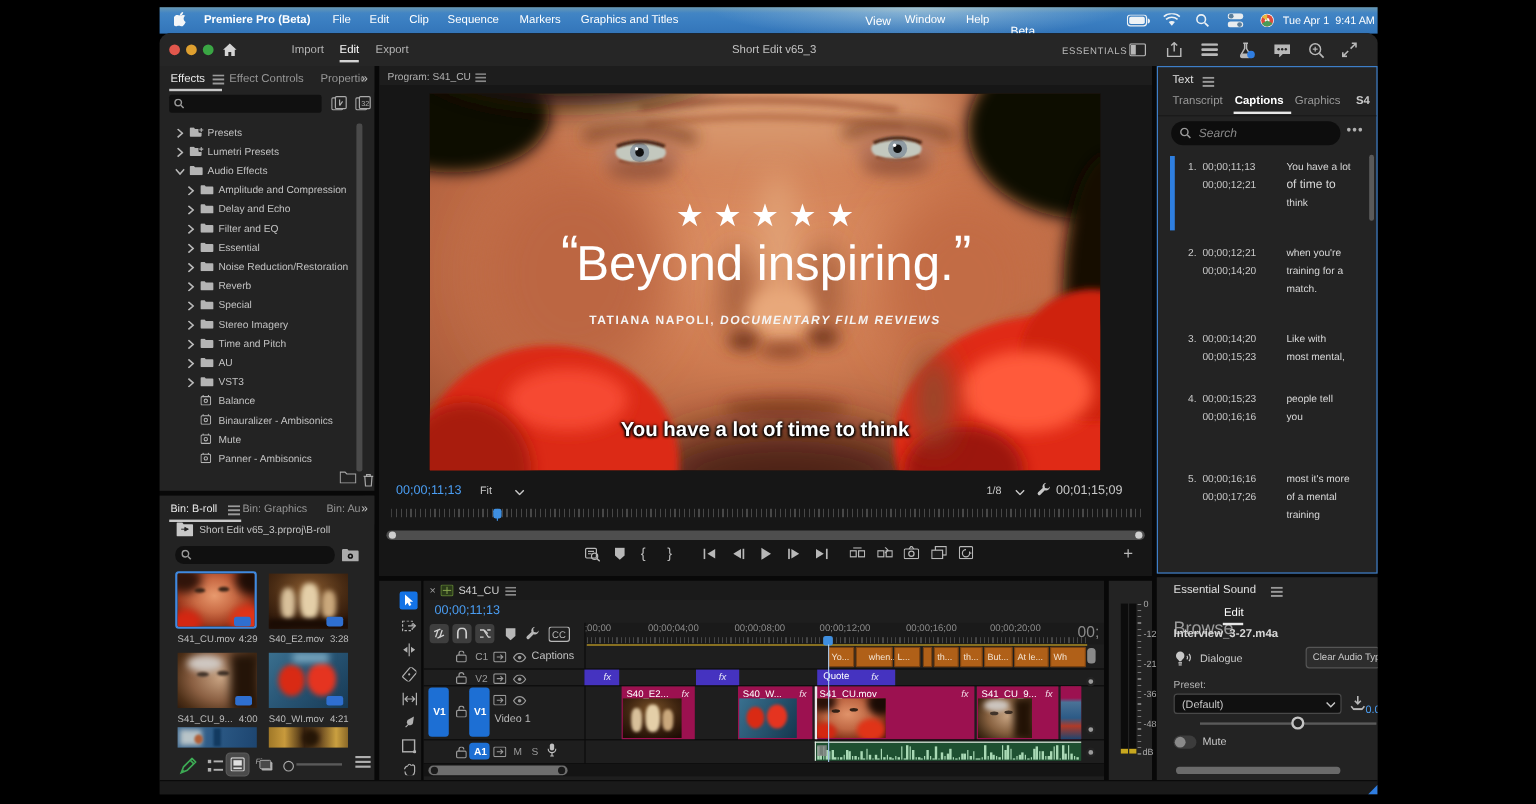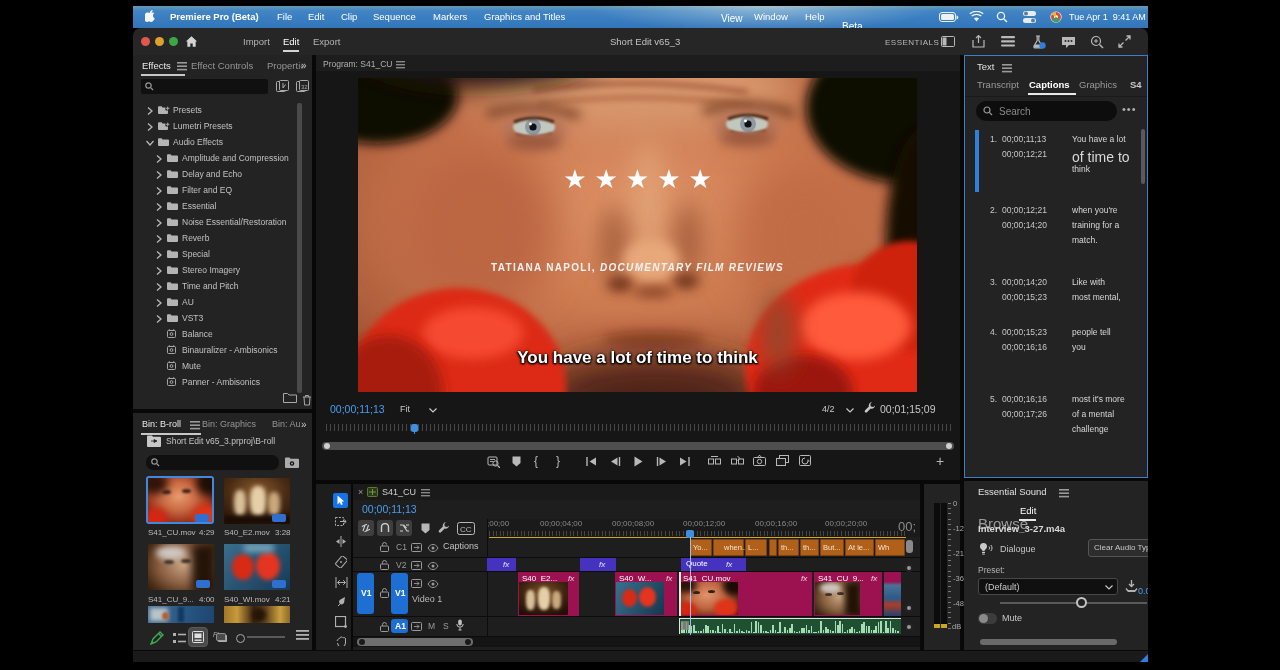--- a/index.html
+++ b/index.html
@@ -188,21 +188,21 @@
       <svg class="ab" style="left:34px;top:103.0px" width="11" height="8" viewBox="0 0 11 8">
           <path d="M0 1.3a1 1 0 011-1h2.6l.9 1.1H10a1 1 0 011 1V7a1 1 0 01-1 1H1a1 1 0 01-1-1z" fill="#b4b4b4"></path>
         </svg>
       <span class="tx" style="left:49px;top:103.0px;font-size:8.5px">Essential</span>
       <svg class="ab" style="left:23px;top:119.5px" width="6" height="8" viewBox="0 0 6 8">
           <path d="M1 0.5L5 4 1 7.5" fill="none" stroke="#b8b8b8" stroke-width="1.3"></path>
         </svg>
       <svg class="ab" style="left:34px;top:119.0px" width="11" height="8" viewBox="0 0 11 8">
           <path d="M0 1.3a1 1 0 011-1h2.6l.9 1.1H10a1 1 0 011 1V7a1 1 0 01-1 1H1a1 1 0 01-1-1z" fill="#b4b4b4"></path>
         </svg>
-      <span class="tx" style="left:49px;top:119.0px;font-size:8.5px">Noise Essential/Restoration</span>
+      <span class="tx" style="left:49px;top:119.0px;font-size:8.5px">Noise Reduction/Restoration</span>
       <svg class="ab" style="left:23px;top:135.5px" width="6" height="8" viewBox="0 0 6 8">
           <path d="M1 0.5L5 4 1 7.5" fill="none" stroke="#b8b8b8" stroke-width="1.3"></path>
         </svg>
       <svg class="ab" style="left:34px;top:135.0px" width="11" height="8" viewBox="0 0 11 8">
           <path d="M0 1.3a1 1 0 011-1h2.6l.9 1.1H10a1 1 0 011 1V7a1 1 0 01-1 1H1a1 1 0 01-1-1z" fill="#b4b4b4"></path>
         </svg>
       <span class="tx" style="left:49px;top:135.0px;font-size:8.5px">Reverb</span>
       <svg class="ab" style="left:23px;top:151.5px" width="6" height="8" viewBox="0 0 6 8">
           <path d="M1 0.5L5 4 1 7.5" fill="none" stroke="#b8b8b8" stroke-width="1.3"></path>
         </svg>
@@ -463,30 +463,31 @@
         <ellipse cx="115" cy="255" rx="50" ry="26" fill="#f64a30" filter="url(#b6)"></ellipse>
         <ellipse cx="30" cy="315" rx="55" ry="58" fill="#a81a0a" filter="url(#b6)"></ellipse>
         <ellipse cx="515" cy="290" rx="128" ry="105" fill="#e02c16" filter="url(#b3)"></ellipse>
         <ellipse cx="552" cy="218" rx="60" ry="55" fill="#cf2410" filter="url(#b3)"></ellipse>
         <ellipse cx="498" cy="248" rx="55" ry="34" fill="#ff5a3a" filter="url(#b6)"></ellipse>
         <ellipse cx="445" cy="315" rx="50" ry="38" fill="#9c1508" filter="url(#b6)"></ellipse>
         <ellipse cx="420" cy="255" rx="14" ry="40" fill="#8a4c2e" filter="url(#b12)"></ellipse>
       </svg>
       
       <div class="tx" style="left:0;right:0;top:88px;text-align:center;font-size:26px;letter-spacing:8px;color:#fff;text-indent:8px">★★★★★</div>
+      <div class="tx" style="left:0;right:0;top:119px;text-align:center;font-size:41px;color:#fff"><span style="font-size:44px;letter-spacing:-2px;position:relative;top:-6px">“</span><span style="letter-spacing:0px">Beyond inspiring.</span><span style="font-size:44px;letter-spacing:-2px;position:relative;top:-6px">”</span></div>
       <div class="tx" style="left:0;right:0;top:185px;text-align:center;font-size:10px;letter-spacing:1.3px;color:#f4f4f4;font-weight:700">TATIANA NAPOLI, <span style="font-style:italic">DOCUMENTARY FILM REVIEWS</span></div>
       <div class="tx" style="left:0;right:0;top:271px;text-align:center;font-size:17px;font-weight:700;color:#fff;text-shadow:0 0 3px #000,1px 1px 2px #000,-1px 1px 2px #000">You have a lot of time to think</div>
     </div>
 
     <span class="tx" style="left:14px;top:349px;font-size:10.5px;color:#4a9df2">00;00;11;13</span>
     <span class="tx" style="left:84px;top:350px;font-size:9px;color:#c8c8c8">Fit</span>
     <svg class="ab" style="left:113px;top:353px" width="8" height="5" viewBox="0 0 8 5">
         <path d="M0.5 0.5L4 4 7.5 0.5" fill="none" stroke="#c8c8c8" stroke-width="1.2"></path>
       </svg>
-    <span class="tx" style="left:506px;top:350px;font-size:9px;color:#c8c8c8">4/2</span>
+    <span class="tx" style="left:506px;top:350px;font-size:9px;color:#c8c8c8">1/8</span>
     <svg class="ab" style="left:530px;top:353px" width="8" height="5" viewBox="0 0 8 5">
         <path d="M0.5 0.5L4 4 7.5 0.5" fill="none" stroke="#c8c8c8" stroke-width="1.2"></path>
       </svg>
     <svg class="ab" style="left:548px;top:347px" width="12" height="12" viewBox="0 0 12 12">
         <path d="M11 3.5a3.2 3.2 0 01-4.3 3L3 10.2a1.3 1.3 0 01-1.9-1.9L4.9 4.6a3.2 3.2 0 013-4.3L6.3 2l.5 2.6L9.4 5z" fill="#c8c8c8"></path>
       </svg>
     <span class="tx" style="left:564px;top:349px;font-size:10.5px;color:#c8c8c8">00;01;15;09</span>
     <div class="ab" style="left:10px;top:369px;width:626px;height:7px;background:repeating-linear-gradient(90deg,#474747 0,#474747 1px,transparent 1px,transparent 4px)"></div>
 
     <div class="ab" style="left:95px;top:369px;width:7px;height:8px;background:#3f8fe0;border-radius:2px"></div>
@@ -563,30 +564,30 @@
     <span class="tx" style="left:64px;top:24px;font-size:9.5px;color:#fff;font-weight:700">Captions</span>
     <div class="ab" style="left:63px;top:37px;width:48px;height:2px;background:#e8e8e8"></div>
     <span class="tx" style="left:114px;top:24px;font-size:9.5px;color:#9a9a9a">Graphics</span>
     <span class="tx" style="left:165px;top:24px;font-size:9.5px;color:#c8c8c8;font-weight:700">S4</span>
     <div class="ab" style="left:0px;top:40px;width:184px;height:1px;background:#1a1a1a"></div>
     <div class="ab" style="left:11px;top:45px;width:141px;height:20px;background:#0d0d0d;border-radius:10px">
       <svg class="ab" style="left:7px;top:5px" width="10" height="10" viewBox="0 0 10 10">
           <circle cx="4" cy="4" r="3" fill="none" stroke="#9a9a9a" stroke-width="1.2"></circle>
           <path d="M6.4 6.4L9 9" stroke="#9a9a9a" stroke-width="1.2"></path>
         </svg>
-      <span class="tx" style="left:23px;top:6px;font-size:10px;color:#8a8a8a">Search</span>
+      <span class="tx" style="left:23px;top:6px;font-size:10px;font-style:italic;color:#8a8a8a">Search</span>
     </div>
     <span class="tx" style="left:157px;top:48px;font-size:11px;color:#b0b0b0;letter-spacing:1px">•••</span>
     <div id="caplist">
       <div class="ab" style="left:10px;top:74px;width:4px;height:62px;background:#2f7fe0"></div>
       <span class="tx" style="left:25px;top:79px;font-size:8.5px;color:#c8c8c8">1.</span>
       <span class="tx" style="left:37px;top:79px;font-size:8.5px;color:#c8c8c8">00;00;11;13</span>
       <span class="tx" style="left:37px;top:94px;font-size:8.5px;color:#c8c8c8">00;00;12;21</span>
       <span class="tx" style="left:107px;top:79px;font-size:8.5px;color:#d8d8d8">You have a lot</span>
-      <span class="tx" style="left:107px;top:94px;font-size:14px;color:#d8d8d8">of time to</span>
+      <span class="tx" style="left:107px;top:94px;font-size:10px;color:#d8d8d8">of time to</span>
       <span class="tx" style="left:107px;top:109px;font-size:8.5px;color:#d8d8d8">think</span>
       <span class="tx" style="left:25px;top:150px;font-size:8.5px;color:#c8c8c8">2.</span>
       <span class="tx" style="left:37px;top:150px;font-size:8.5px;color:#c8c8c8">00;00;12;21</span>
       <span class="tx" style="left:37px;top:165px;font-size:8.5px;color:#c8c8c8">00;00;14;20</span>
       <span class="tx" style="left:107px;top:150px;font-size:8.5px;color:#d8d8d8">when you're</span>
       <span class="tx" style="left:107px;top:165px;font-size:8.5px;color:#d8d8d8">training for a</span>
       <span class="tx" style="left:107px;top:180px;font-size:8.5px;color:#d8d8d8">match.</span>
       <span class="tx" style="left:25px;top:222px;font-size:8.5px;color:#c8c8c8">3.</span>
       <span class="tx" style="left:37px;top:222px;font-size:8.5px;color:#c8c8c8">00;00;14;20</span>
       <span class="tx" style="left:37px;top:237px;font-size:8.5px;color:#c8c8c8">00;00;15;23</span>
@@ -595,21 +596,21 @@
       <span class="tx" style="left:25px;top:272px;font-size:8.5px;color:#c8c8c8">4.</span>
       <span class="tx" style="left:37px;top:272px;font-size:8.5px;color:#c8c8c8">00;00;15;23</span>
       <span class="tx" style="left:37px;top:287px;font-size:8.5px;color:#c8c8c8">00;00;16;16</span>
       <span class="tx" style="left:107px;top:272px;font-size:8.5px;color:#d8d8d8">people tell</span>
       <span class="tx" style="left:107px;top:287px;font-size:8.5px;color:#d8d8d8">you</span>
       <span class="tx" style="left:25px;top:339px;font-size:8.5px;color:#c8c8c8">5.</span>
       <span class="tx" style="left:37px;top:339px;font-size:8.5px;color:#c8c8c8">00;00;16;16</span>
       <span class="tx" style="left:37px;top:354px;font-size:8.5px;color:#c8c8c8">00;00;17;26</span>
       <span class="tx" style="left:107px;top:339px;font-size:8.5px;color:#d8d8d8">most it's more</span>
       <span class="tx" style="left:107px;top:354px;font-size:8.5px;color:#d8d8d8">of a mental</span>
-      <span class="tx" style="left:107px;top:369px;font-size:8.5px;color:#d8d8d8">challenge</span>
+      <span class="tx" style="left:107px;top:369px;font-size:8.5px;color:#d8d8d8">training</span>
     </div>
     <div class="ab" style="left:176px;top:73px;width:4px;height:55px;background:#5a5a5a;border-radius:2px"></div>
   </div>
 
   <div class="panel" style="left:316px;top:484px;width:35px;height:166px;background:#1d1d1d">
     <div class="ab" style="left:17px;top:9px;width:15px;height:15px;background:#1473e6;border-radius:2px"></div>
     <svg class="ab" style="left:21px;top:11px" width="8" height="11" viewBox="0 0 8 11">
         <path d="M0.5 0.5v9l2.2-2.2L4 10l1.8-.8-1.3-2.7h2.8z" fill="#fff"></path>
       </svg>
     <svg class="ab" style="left:19px;top:33px" width="12" height="10" viewBox="0 0 12 10">

